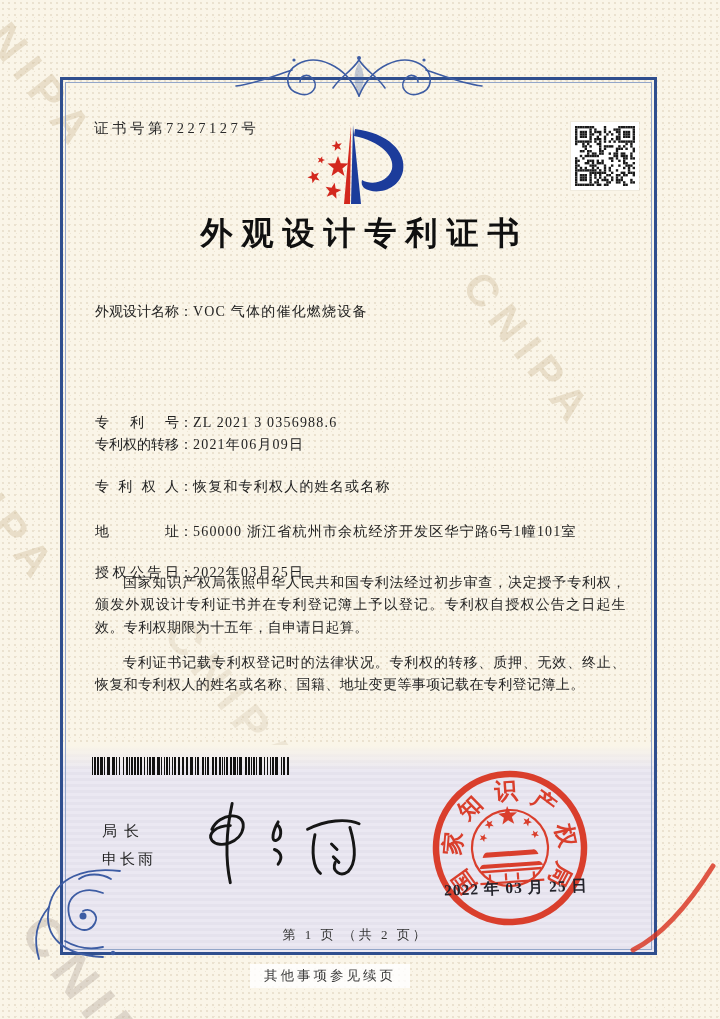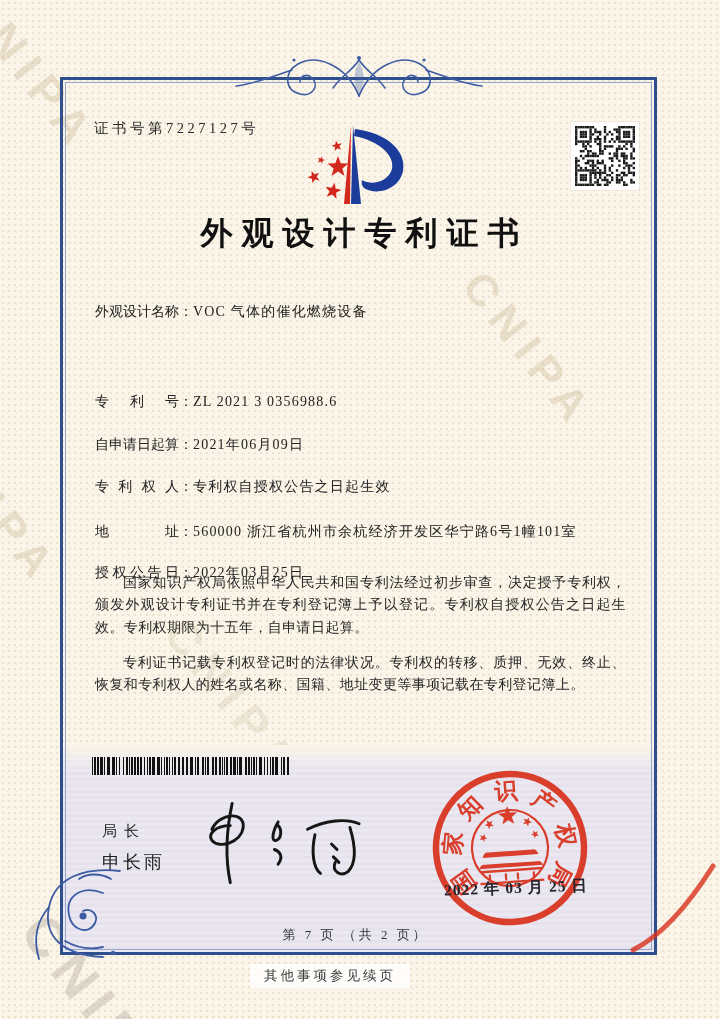--- a/index.html
+++ b/index.html
@@ -45,31 +45,31 @@
   .qrbox{position:absolute; z-index:5; left:571px; top:122px; width:68px; height:68px; background:#fff; box-shadow:0 0 0 1px rgba(0,0,0,0.04);}
   .qrbox svg{position:absolute; left:4px; top:4px;}
   .title{
     position:absolute; z-index:5; left:60px; width:591px; top:212px; text-align:center;
     font-size:32px; font-weight:bold; letter-spacing:9px; color:#101010;margin-left:9px;
   }
   .frow{position:absolute; z-index:5; left:95px; width:545px; font-size:14px; color:#222; white-space:nowrap;}
   .flabel{display:inline-block; width:84px; text-align:justify; text-align-last:justify; vertical-align:bottom;margin-top:8px;}
   .fcolon{display:inline-block; width:14px;}
   .fvalue{letter-spacing:1.2px;}
-  .fr0{top:295px}.fr1{top:340px}.fr2{top:385px}.fr3{top:428px}.fr4{top:470px}.fr5{top:515px}
+  .fr0{top:295px}.fr1{top:340px}.fr2{top:406px}.fr3{top:428px}.fr4{top:470px}.fr5{top:515px}
   .grant{top:556px;}
   .grant-right{position:absolute; left:265px; top:0;}
   .para{
     position:absolute; z-index:5; left:95px; width:531px; font-size:14px; line-height:22.4px;
     text-indent:2em; text-align:justify; color:#262626; letter-spacing:0.4px;
   }
   .para1{top:572px;} .para2{top:652px;}
   .barcode{position:absolute; z-index:5; left:92px; top:757px;}
   .btitle{position:absolute; z-index:6; left:102px; top:822px; font-family:Liberation Mono, monospace; font-size:15px; font-weight:500; letter-spacing:7px; color:#1f1f1f;}
-  .bname{position:absolute; z-index:6; left:102px; top:850px; font-family:Liberation Sans, sans-serif; font-size:18px; font-weight:500; letter-spacing:3px; color:#1f1f1f;}
+  .bname{position:absolute; z-index:6; left:102px; top:850px; font-family:Liberation Sans, sans-serif; font-size:15px; font-weight:500; letter-spacing:3px; color:#1f1f1f;}
   .sig{position:absolute; z-index:6; left:193px; top:798px;}
   .seal{position:absolute; z-index:6; left:418px; top:756px; transform:rotate(-4deg);}
   .seal-date{
     position:absolute; z-index:7; left:444px; top:878px; font-size:15.5px; font-weight:bold;
     color:#23232b; letter-spacing:1px; transform:rotate(-2deg); white-space:nowrap;
   }
   .corner-arc{position:absolute; z-index:6; left:625px; top:862px;}
   .pageinfo{position:absolute; z-index:5; left:60px; width:591px; top:926px; text-align:center; font-size:13px; letter-spacing:3px; color:#333;}
   .note{position:absolute; z-index:5; left:0; width:660px; top:964px; text-align:center;}
   .note span{display:inline-block; background:rgba(255,255,255,0.8); padding:3px 14px; font-size:13.5px; letter-spacing:3px; color:#3a3a3a;}
@@ -435,24 +435,24 @@
 
   <div class="title">外观设计专利证书</div>
 
   <div class="frow fr0">
     <span class="flabel">外观设计名称</span><span class="fcolon">：</span><span class="fvalue">VOC 气体的催化燃烧设备</span>
   </div>
   <div class="frow fr2">
     <span class="flabel">专利号</span><span class="fcolon">：</span><span class="fvalue">ZL 2021 3 0356988.6</span>
   </div>
   <div class="frow fr3">
-    <span class="flabel">自申请日起算</span><span class="fcolon">：</span><span class="fvalue">2021年06月09日</span>
+    <span class="flabel">专利权的转移</span><span class="fcolon">：</span><span class="fvalue">2021年06月09日</span>
   </div>
   <div class="frow fr4">
-    <span class="flabel">专利权人</span><span class="fcolon">：</span><span class="fvalue">专利权自授权公告之日起生效</span>
+    <span class="flabel">专利权人</span><span class="fcolon">：</span><span class="fvalue">恢复和专利权人的姓名或名称</span>
   </div>
   <div class="frow fr5">
     <span class="flabel">地址</span><span class="fcolon">：</span><span class="fvalue">560000  浙江省杭州市余杭经济开发区华宁路6号1幢101室</span>
   </div>
 
   <div class="frow grant">
     <span>
       <span class="flabel">授权公告日</span><span class="fcolon">：</span><span class="fvalue">2022年03月25日</span>
     </span>
   </div>
@@ -567,18 +567,18 @@
         </g>
     </g>
   </svg>
 
   <div class="seal-date">2022 年 03 月 25 日</div>
 
   <svg class="corner-arc" width="95" height="95" viewBox="0 0 95 95">
     <path d="M8,88 C36,74 64,42 88,4" fill="none" stroke="#d8301c" stroke-width="5" stroke-linecap="round" opacity="0.8"></path>
   </svg>
 
-  <div class="pageinfo">第 7 页 （共 2 页）</div>
+  <div class="pageinfo">第 1 页 （共 2 页）</div>
   <div class="note">
     <span>其他事项参见续页</span>
   </div>
 
 </div>
 
 </body></html>

